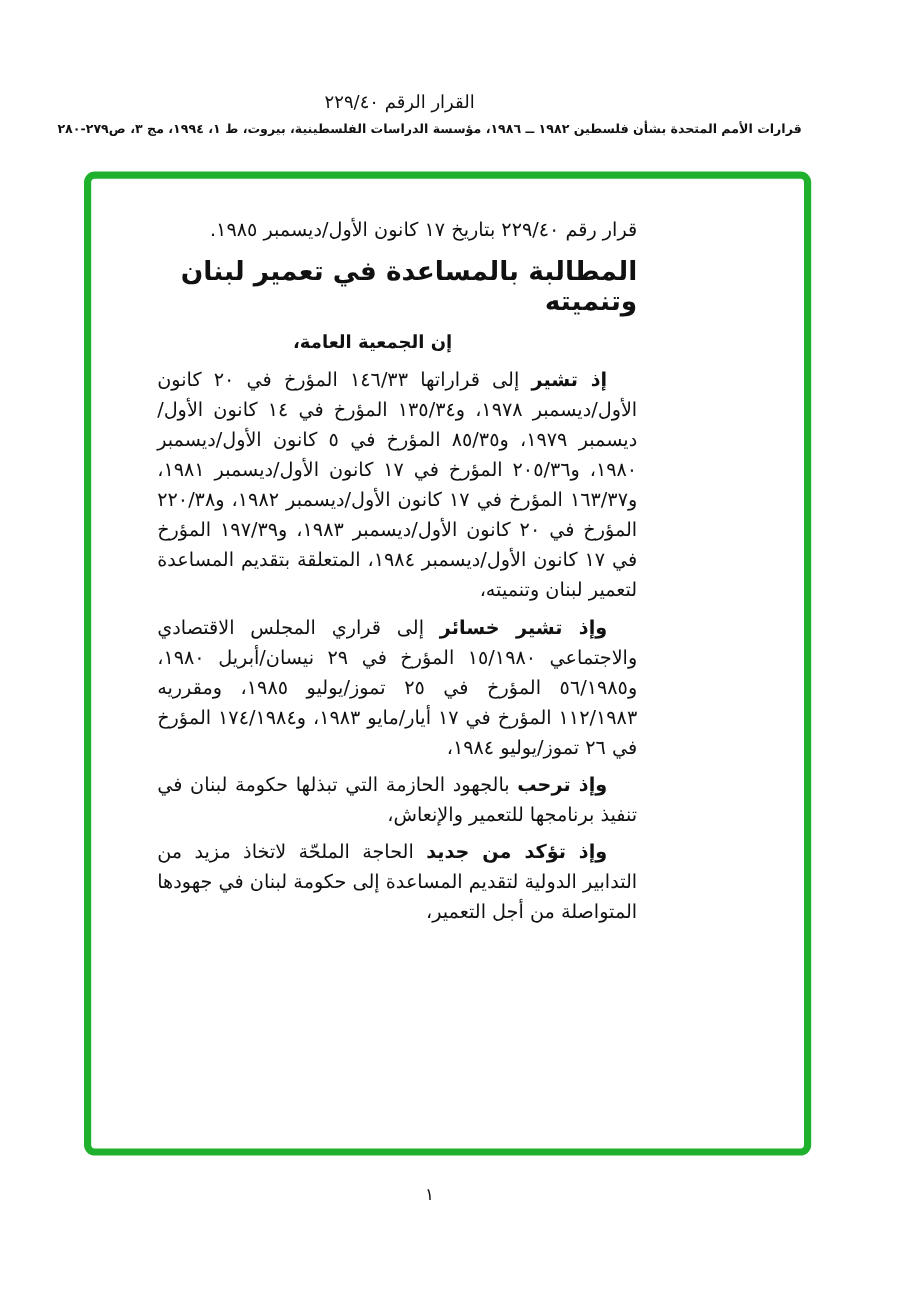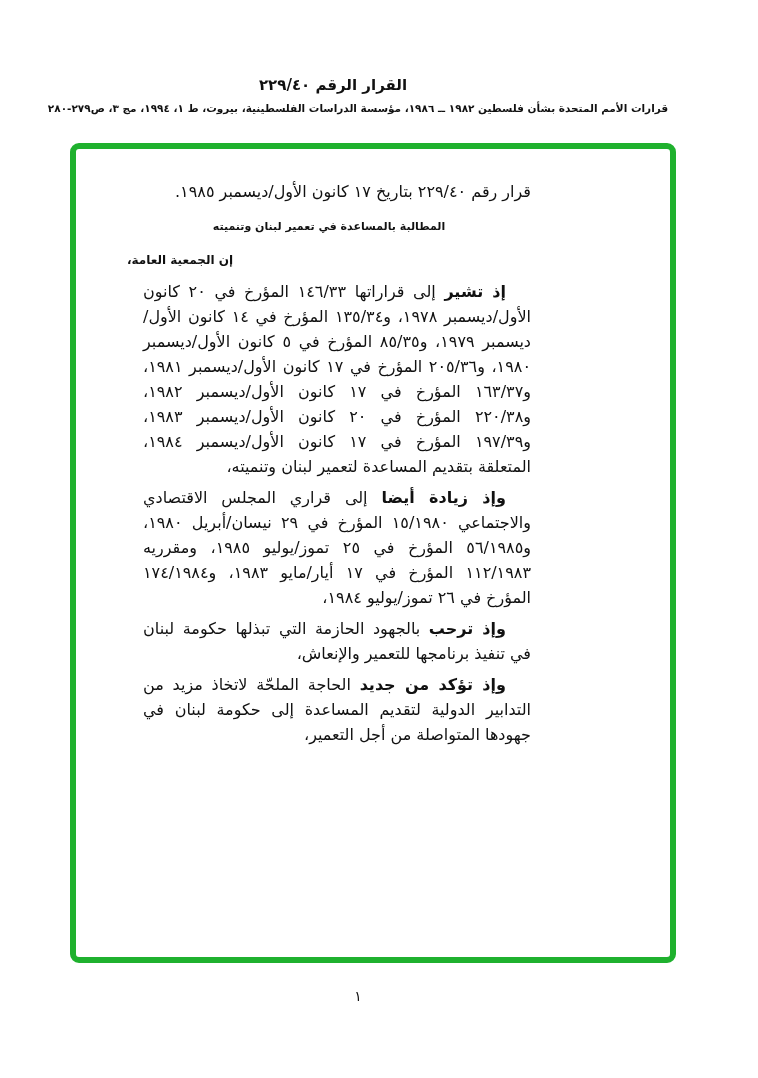--- a/index.html
+++ b/index.html
@@ -6,49 +6,49 @@
   body {
     width: 758px; height: 1078px;
     background: #ffffff;
     font-family: "DejaVu Sans", sans-serif;
     color: #111111;
     position: relative;
     overflow: hidden;
   }
   .doc-title {
     position: absolute; top: 76px; left: 0; width: 666px;
-    text-align: center; font-weight: 700; font-size: 15px;
+    text-align: center; font-weight: 400; font-size: 15px;
     direction: rtl;
   }
   .source {
     position: absolute; top: 102px; left: 0; width: 716px;
     text-align: center; font-weight: 700; font-size: 10.5px;
     direction: rtl; white-space: nowrap;
   }
   .frame {
     position: absolute; left: 70px; top: 143px;
     width: 606px; height: 820px;
     box-sizing: border-box;
     border: 6px solid #1fb12e;
     border-radius: 9px;
-    padding: 30px 139px 0 51px;
+    padding: 30px 139px 0 39px;
     overflow: hidden;
   }
   .frame, .frame * { direction: rtl; }
   .res-heading {
     font-size: 16px; line-height: 25px;
     text-align: right; margin: 0 0 8px 0;
   }
   .res-subject {
-    font-size: 11px; line-height: 25px; font-weight: 700;
-    text-align: center; margin: 10px 0 9px 0;
+    font-size: 22px; line-height: 25px; font-weight: 700;
+    text-align: right; margin: 10px 0 9px 0;
   }
   .opening {
-    font-size: 12px; line-height: 25px; font-weight: 700;
-    text-align: left; text-indent: 25px; margin: 0;
+    font-size: 15px; line-height: 25px; font-weight: 700;
+    text-align: center; text-indent: 25px; margin: 0;
   }
   .para {
     font-size: 16px; line-height: 25px;
     text-align: justify; text-indent: 25px;
     margin: 6px 0 0 16px;
   }
   .lead { font-weight: 700; }
   .page-num {
     position: absolute; top: 988px; left: 0; width: 716px;
     text-align: center; font-size: 14px;
@@ -66,21 +66,21 @@
   <div class="frame" style="border-color: rgb(31, 177, 46);">
 
     <div class="res-heading">قرار رقم ٢٢٩/٤٠ بتاريخ ١٧ كانون الأول/ديسمبر ١٩٨٥.</div>
 
     <div class="res-subject">المطالبة بالمساعدة في تعمير لبنان وتنميته</div>
 
     <div class="opening">إن الجمعية العامة،</div>
 
     <p class="para"><span class="lead">إذ تشير</span> <span>إلى قراراتها ١٤٦/٣٣ المؤرخ في ٢٠ كانون الأول/ديسمبر ١٩٧٨، و١٣٥/٣٤ المؤرخ في ١٤ كانون الأول/ديسمبر ١٩٧٩، و٨٥/٣٥ المؤرخ في ٥ كانون الأول/ديسمبر ١٩٨٠، و٢٠٥/٣٦ المؤرخ في ١٧ كانون الأول/ديسمبر ١٩٨١، و١٦٣/٣٧ المؤرخ في ١٧ كانون الأول/ديسمبر ١٩٨٢، و٢٢٠/٣٨ المؤرخ في ٢٠ كانون الأول/ديسمبر ١٩٨٣، و١٩٧/٣٩ المؤرخ في ١٧ كانون الأول/ديسمبر ١٩٨٤، المتعلقة بتقديم المساعدة لتعمير لبنان وتنميته،</span></p>
 
-    <p class="para"><span class="lead">وإذ زيادة أيضا</span> <span>إلى قراري المجلس الاقتصادي والاجتماعي ١٥/١٩٨٠ المؤرخ في ٢٩ نيسان/أبريل ١٩٨٠، و٥٦/١٩٨٥ المؤرخ في ٢٥ تموز/يوليو ١٩٨٥، ومقرريه ١١٢/١٩٨٣ المؤرخ في ١٧ أيار/مايو ١٩٨٣، و١٧٤/١٩٨٤ المؤرخ في ٢٦ تموز/يوليو ١٩٨٤،</span></p>
+    <p class="para"><span class="lead">وإذ تشير خسائر</span> <span>إلى قراري المجلس الاقتصادي والاجتماعي ١٥/١٩٨٠ المؤرخ في ٢٩ نيسان/أبريل ١٩٨٠، و٥٦/١٩٨٥ المؤرخ في ٢٥ تموز/يوليو ١٩٨٥، ومقرريه ١١٢/١٩٨٣ المؤرخ في ١٧ أيار/مايو ١٩٨٣، و١٧٤/١٩٨٤ المؤرخ في ٢٦ تموز/يوليو ١٩٨٤،</span></p>
 
 
 
     <p class="para"><span class="lead">وإذ ترحب</span> <span>بالجهود الحازمة التي تبذلها حكومة لبنان في تنفيذ برنامجها للتعمير والإنعاش،</span></p>
 
     <p class="para"><span class="lead">وإذ تؤكد من جديد</span> <span>الحاجة الملحّة لاتخاذ مزيد من التدابير الدولية لتقديم المساعدة إلى حكومة لبنان في جهودها المتواصلة من أجل التعمير،</span></p>
 
 
   </div>
 

